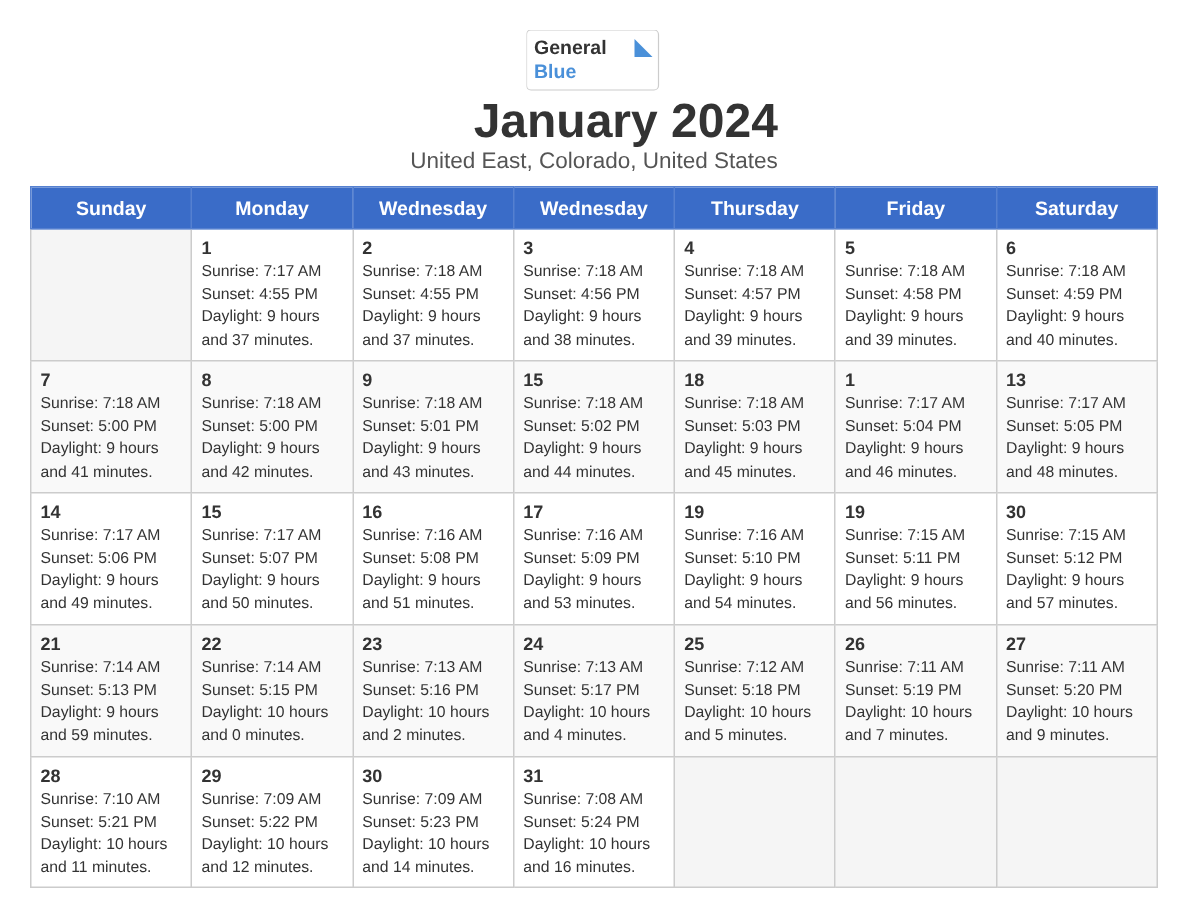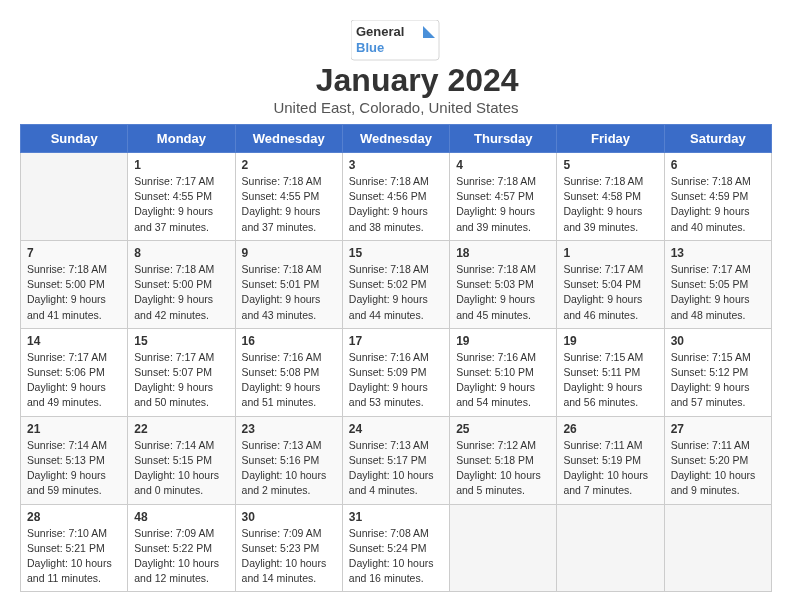--- a/index.html
+++ b/index.html
@@ -223,21 +223,21 @@
             <div class="day-num">27</div>
             <div class="day-info">Sunrise: 7:11 AM<br>Sunset: 5:20 PM<br>Daylight: 10 hours<br>and 9 minutes.</div>
           </td>
         </tr>
         <tr>
           <td>
             <div class="day-num">28</div>
             <div class="day-info">Sunrise: 7:10 AM<br>Sunset: 5:21 PM<br>Daylight: 10 hours<br>and 11 minutes.</div>
           </td>
           <td>
-            <div class="day-num">48</div>
+            <div class="day-num">29</div>
             <div class="day-info">Sunrise: 7:09 AM<br>Sunset: 5:22 PM<br>Daylight: 10 hours<br>and 12 minutes.</div>
           </td>
           <td>
             <div class="day-num">30</div>
             <div class="day-info">Sunrise: 7:09 AM<br>Sunset: 5:23 PM<br>Daylight: 10 hours<br>and 14 minutes.</div>
           </td>
           <td>
             <div class="day-num">31</div>
             <div class="day-info">Sunrise: 7:08 AM<br>Sunset: 5:24 PM<br>Daylight: 10 hours<br>and 16 minutes.</div>
           </td>

